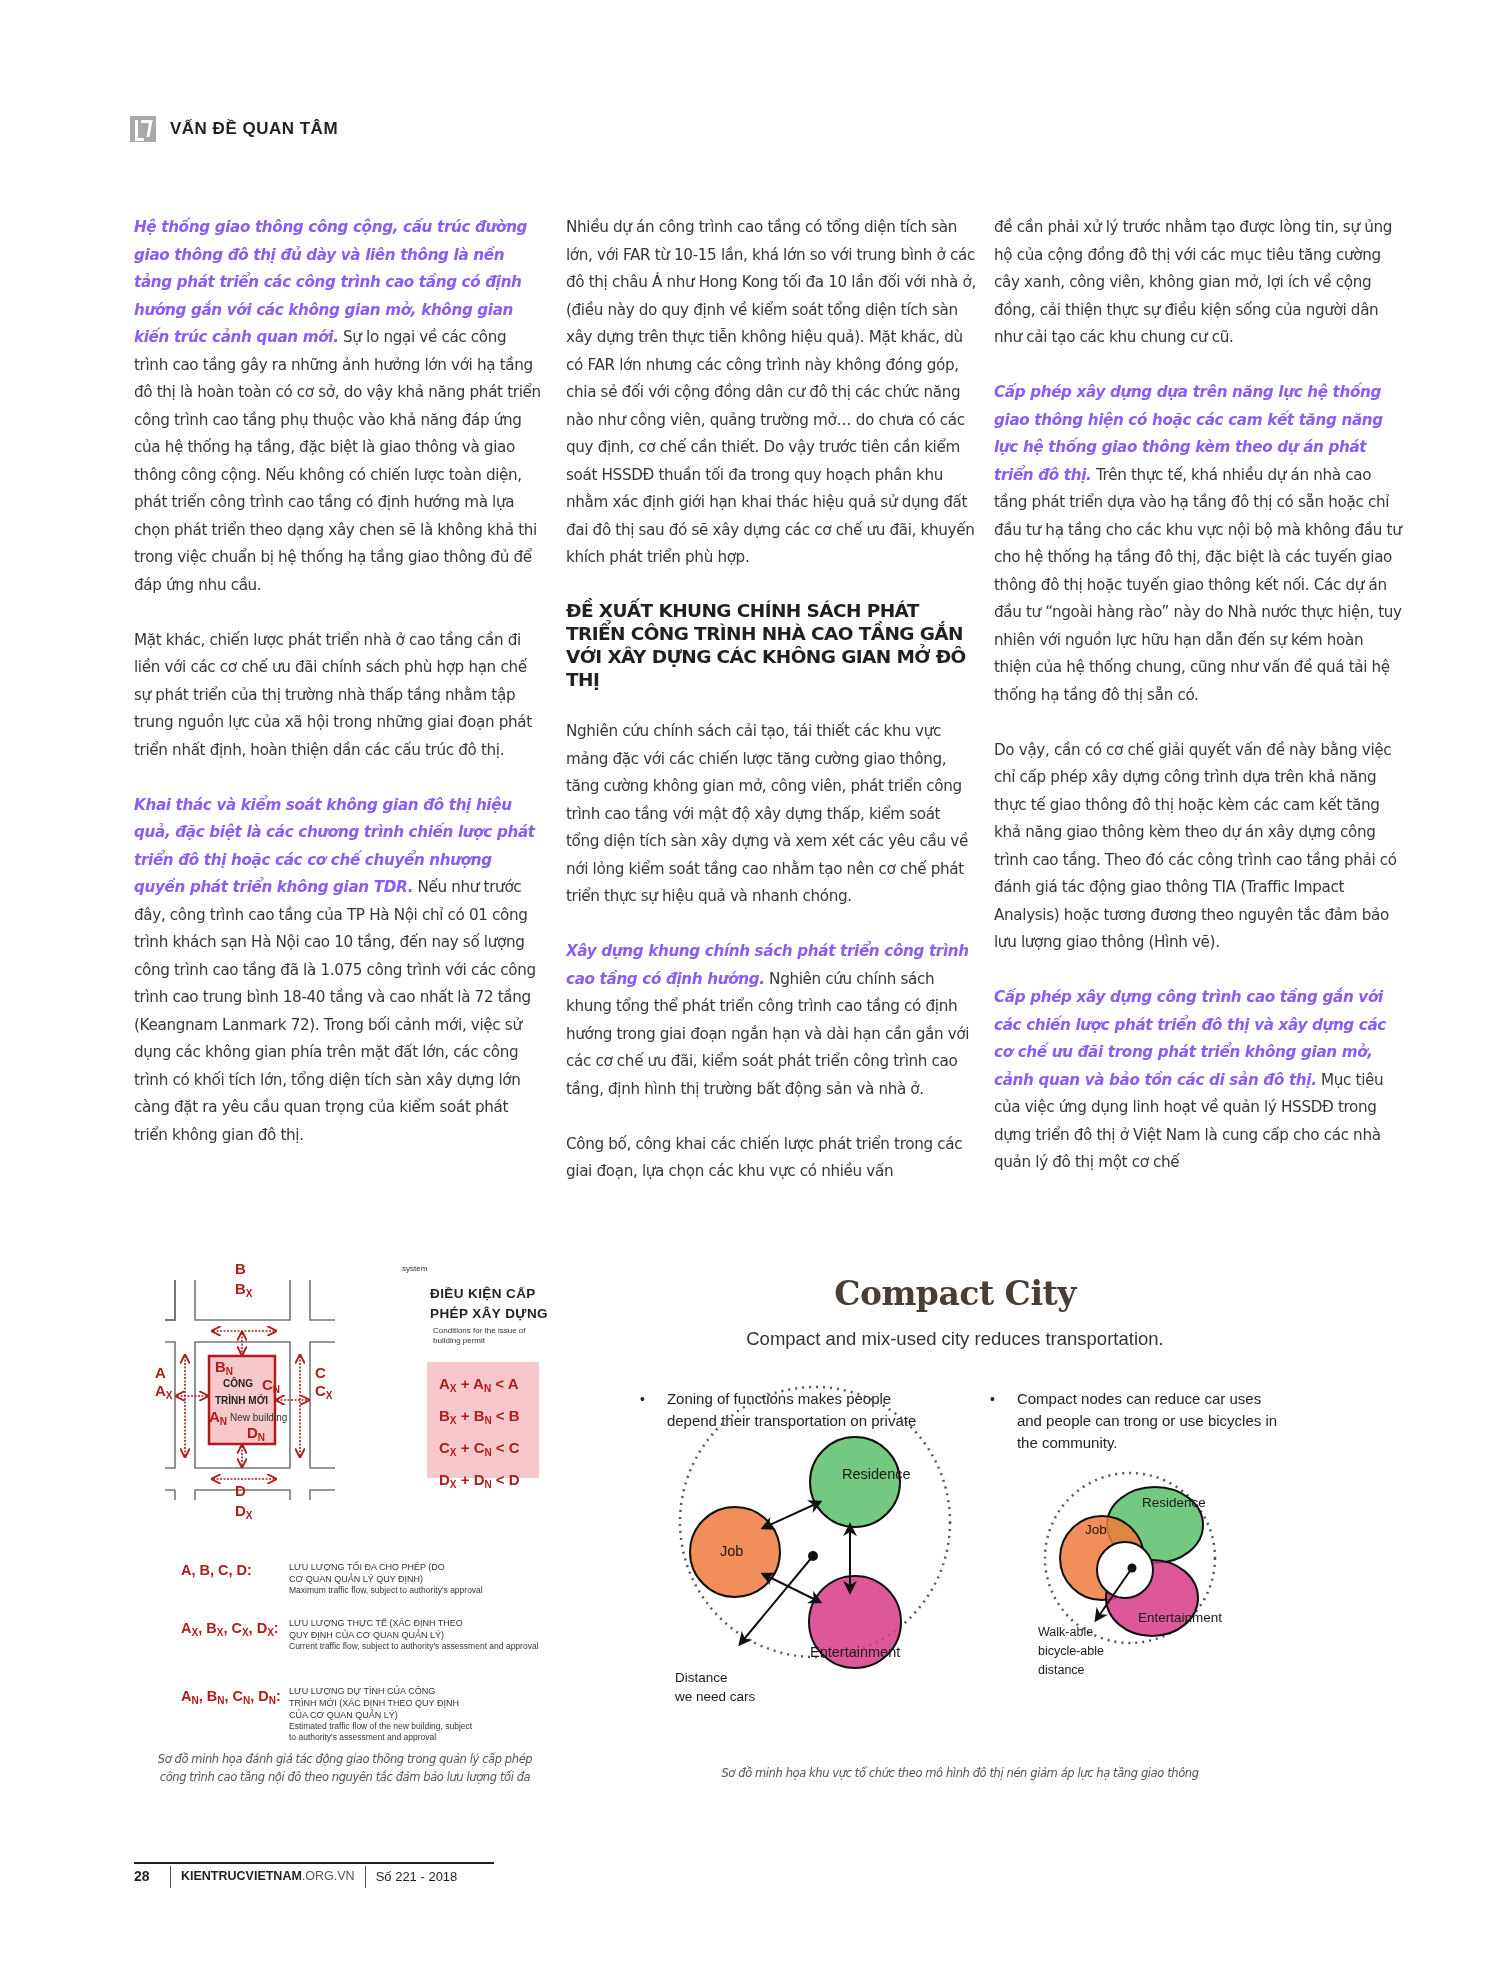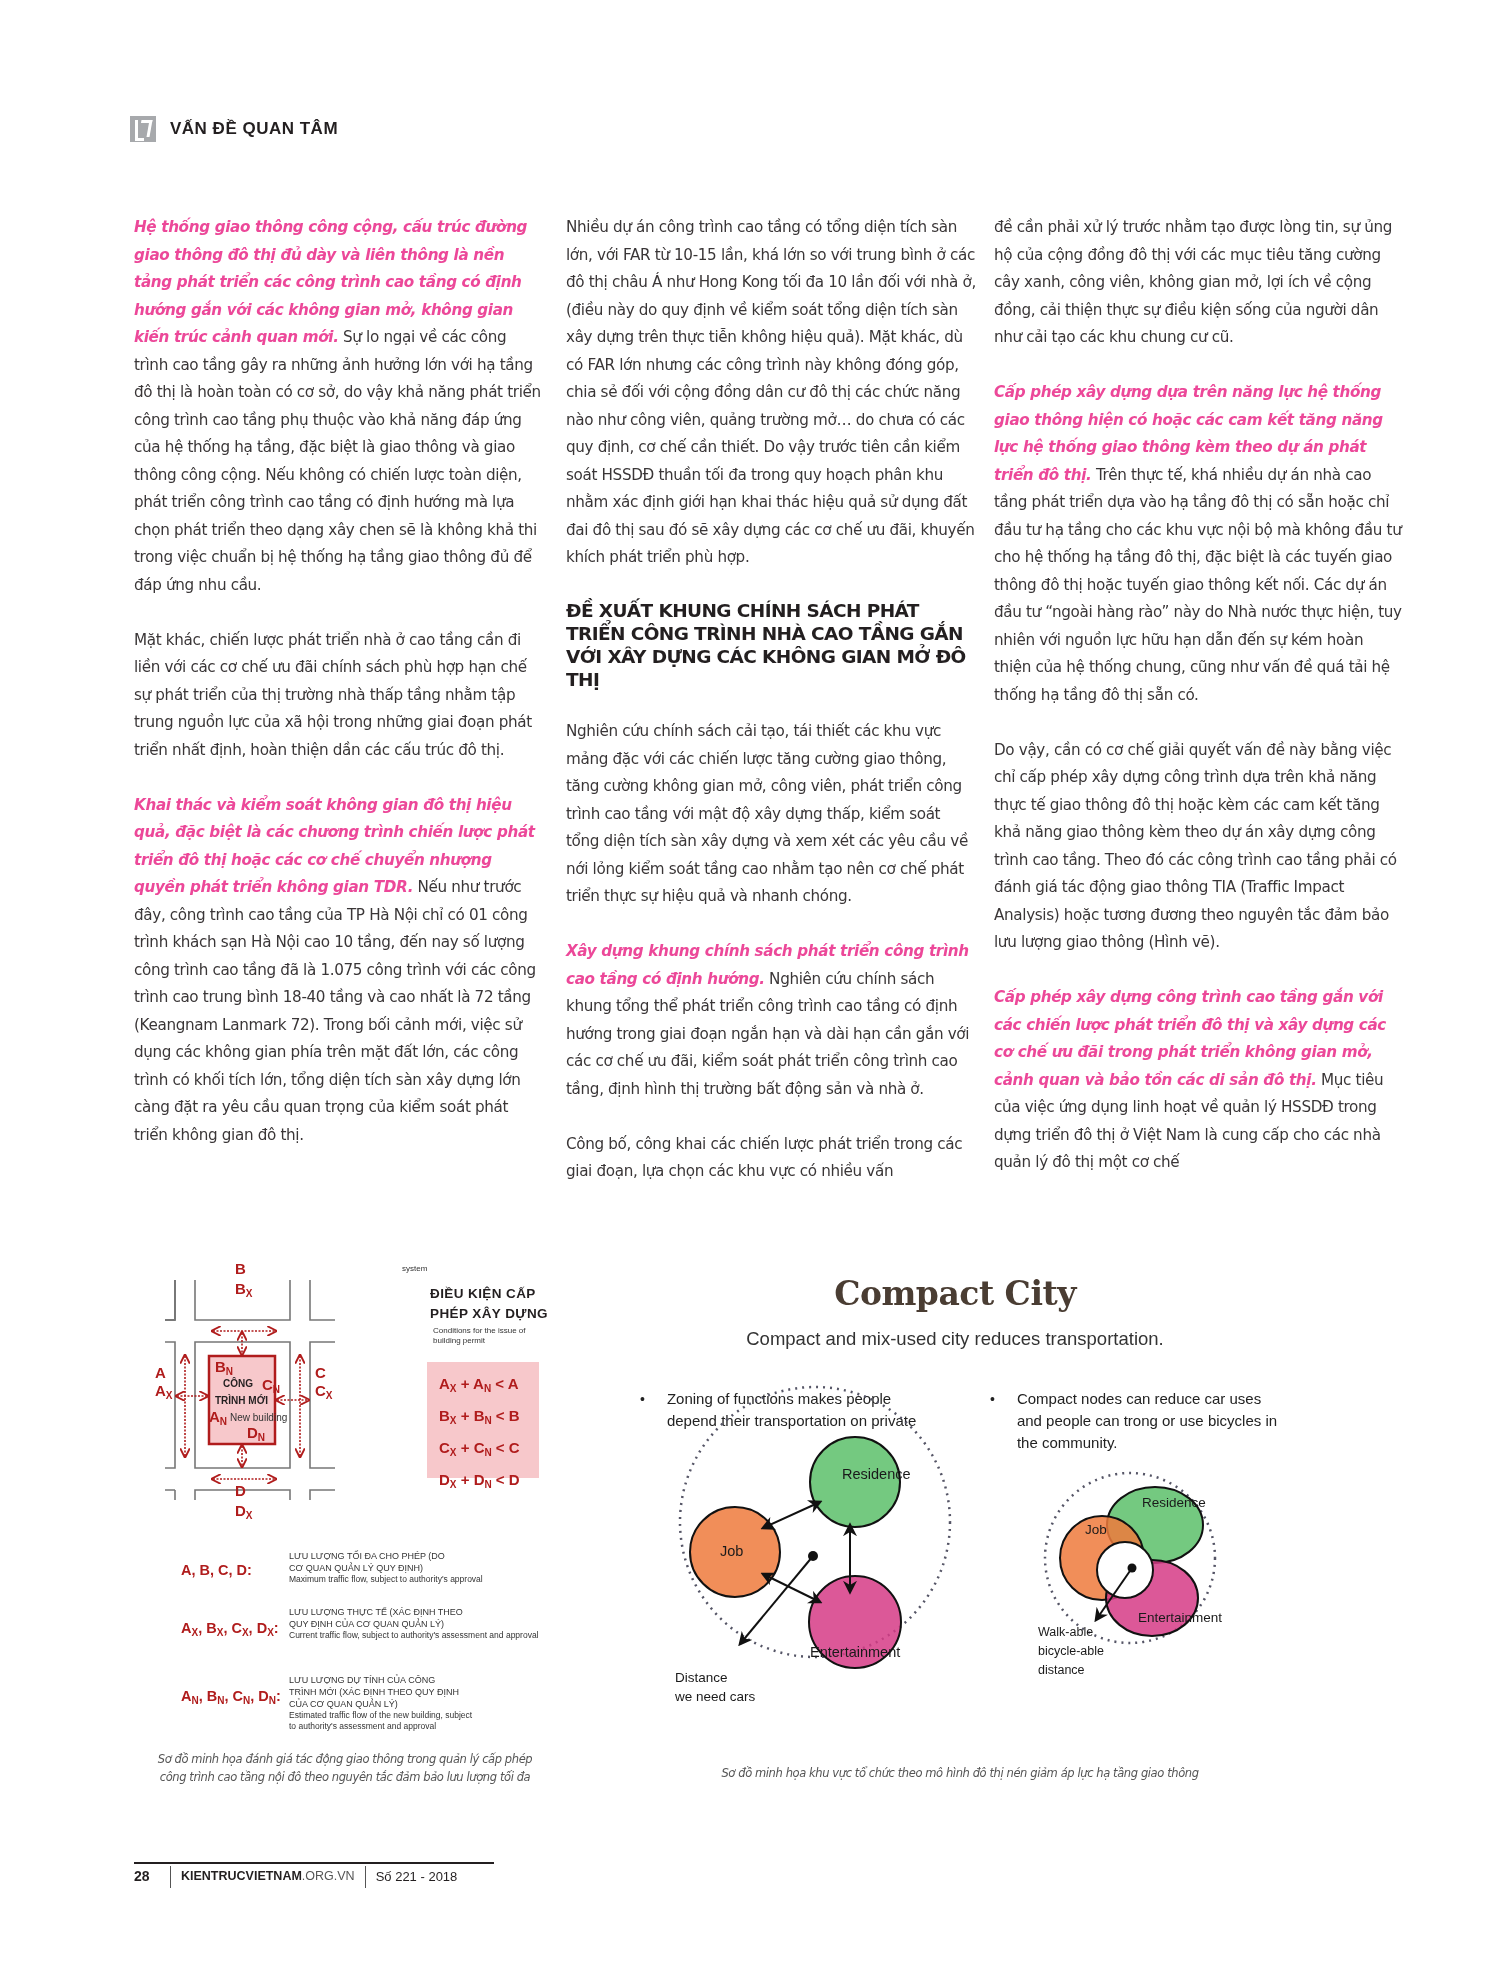--- a/index.html
+++ b/index.html
@@ -8,39 +8,39 @@
   .logo { width: 26px; height: 26px; background: #a7a9ac; position: relative; }
   .logo::before { content: ""; position: absolute; left: 5px; top: 4px; width: 6px; height: 18px; border-left: 3px solid #fff; border-bottom: 3px solid #fff; }
   .logo::after { content: ""; position: absolute; right: 5px; top: 4px; width: 8px; height: 14px; border-right: 3px solid #fff; border-top: 3px solid #fff; transform: skewX(-10deg); }
   .header-title { font-weight: bold; font-size: 17px; letter-spacing: 0.5px; color: #231f20; }
 
   .col { position: absolute; top: 214px; width: 410px; font-family: "DejaVu Sans", sans-serif; font-size: 15.2px; line-height: 27.5px; color: #3a3637; letter-spacing: -0.35px; }
   .col1 { left: 134px; }
   .col2 { left: 566px; }
   .col3 { left: 994px; }
   .col p { margin: 0 0 27.5px 0; }
-  .col .lead { font-weight: bold; font-style: italic; color: #ec4899; }
+  .col .lead { font-weight: bold; font-style: italic; color: #8b5cf6; }
   .col h2 { margin: 0 0 27px 0; font-size: 18.5px; line-height: 23px; font-weight: bold; color: #231f20; letter-spacing: -0.6px; }
 
   
   .fig1 { position: absolute; left: 165px; top: 1260px; width: 400px; height: 480px; }
   .fig1 svg { position: absolute; left: 0; top: 0; }
   .f1-lbl { position: absolute; color: #b01c1c; font-weight: bold; font-size: 15px; font-family: "Liberation Sans", sans-serif; }
   .f1-lbl sub { font-size: 10px; vertical-align: -3px; }
   .f1-small { position: absolute; font-size: 8px; color: #333; }
   .cond-title { position: absolute; left: 265px; top: 24px; font-weight: bold; font-size: 13.5px; line-height: 20px; color: #231f20; letter-spacing: 0.4px; }
   .cond-sub { position: absolute; left: 268px; top: 66px; font-size: 8px; line-height: 10px; color: #333; width: 110px; }
   .cond-box { position: absolute; left: 262px; top: 102px; width: 112px; height: 116px; background: #f7c8cb; padding: 8px 0 0 12px; box-sizing: border-box; }
   .cond-line { color: #b01c1c; font-weight: bold; font-size: 15px; line-height: 27px; }
   .cond-line sub { font-size: 10px; vertical-align: -3px; }
   .legend-row { position: absolute; left: 20px; width: 380px; display: flex; }
   .legend-key { width: 108px; color: #b01c1c; font-weight: bold; font-size: 14.5px; }
   .legend-key sub { font-size: 10px; vertical-align: -3px; }
   .legend-text { font-size: 8.5px; line-height: 11px; color: #333; }
-  .legend-vi { text-transform: uppercase; font-size: 9px; line-height: 12px; }
+  .legend-vi { text-transform: uppercase; font-size: 9px; line-height: 12px; margin-top: 11px; }
   .caption { position: absolute; font-family: "DejaVu Sans", sans-serif; font-style: italic; font-size: 11.5px; line-height: 18px; color: #555; text-align: center; letter-spacing: -0.4px; }
 
   
   .fig2 { position: absolute; left: 620px; top: 1270px; width: 670px; height: 430px; }
   .cc-title { position: absolute; left: 0; width: 670px; top: 4px; text-align: center; font-family: "DejaVu Serif", serif; font-weight: bold; font-size: 33px; color: #4a3d33; letter-spacing: -0.5px; }
   .cc-sub { position: absolute; left: 0; width: 670px; top: 58px; text-align: center; font-size: 18.5px; color: #333; }
   .bullet { position: absolute; top: 118px; font-size: 15px; line-height: 22px; color: #222; display: flex; gap: 22px; }
   .bullet .dot { font-size: 14px; }
   .fig2 svg { position: absolute; left: 0; top: 0; }
   .nlbl { position: absolute; font-size: 14.5px; color: #1a1a1a; }

